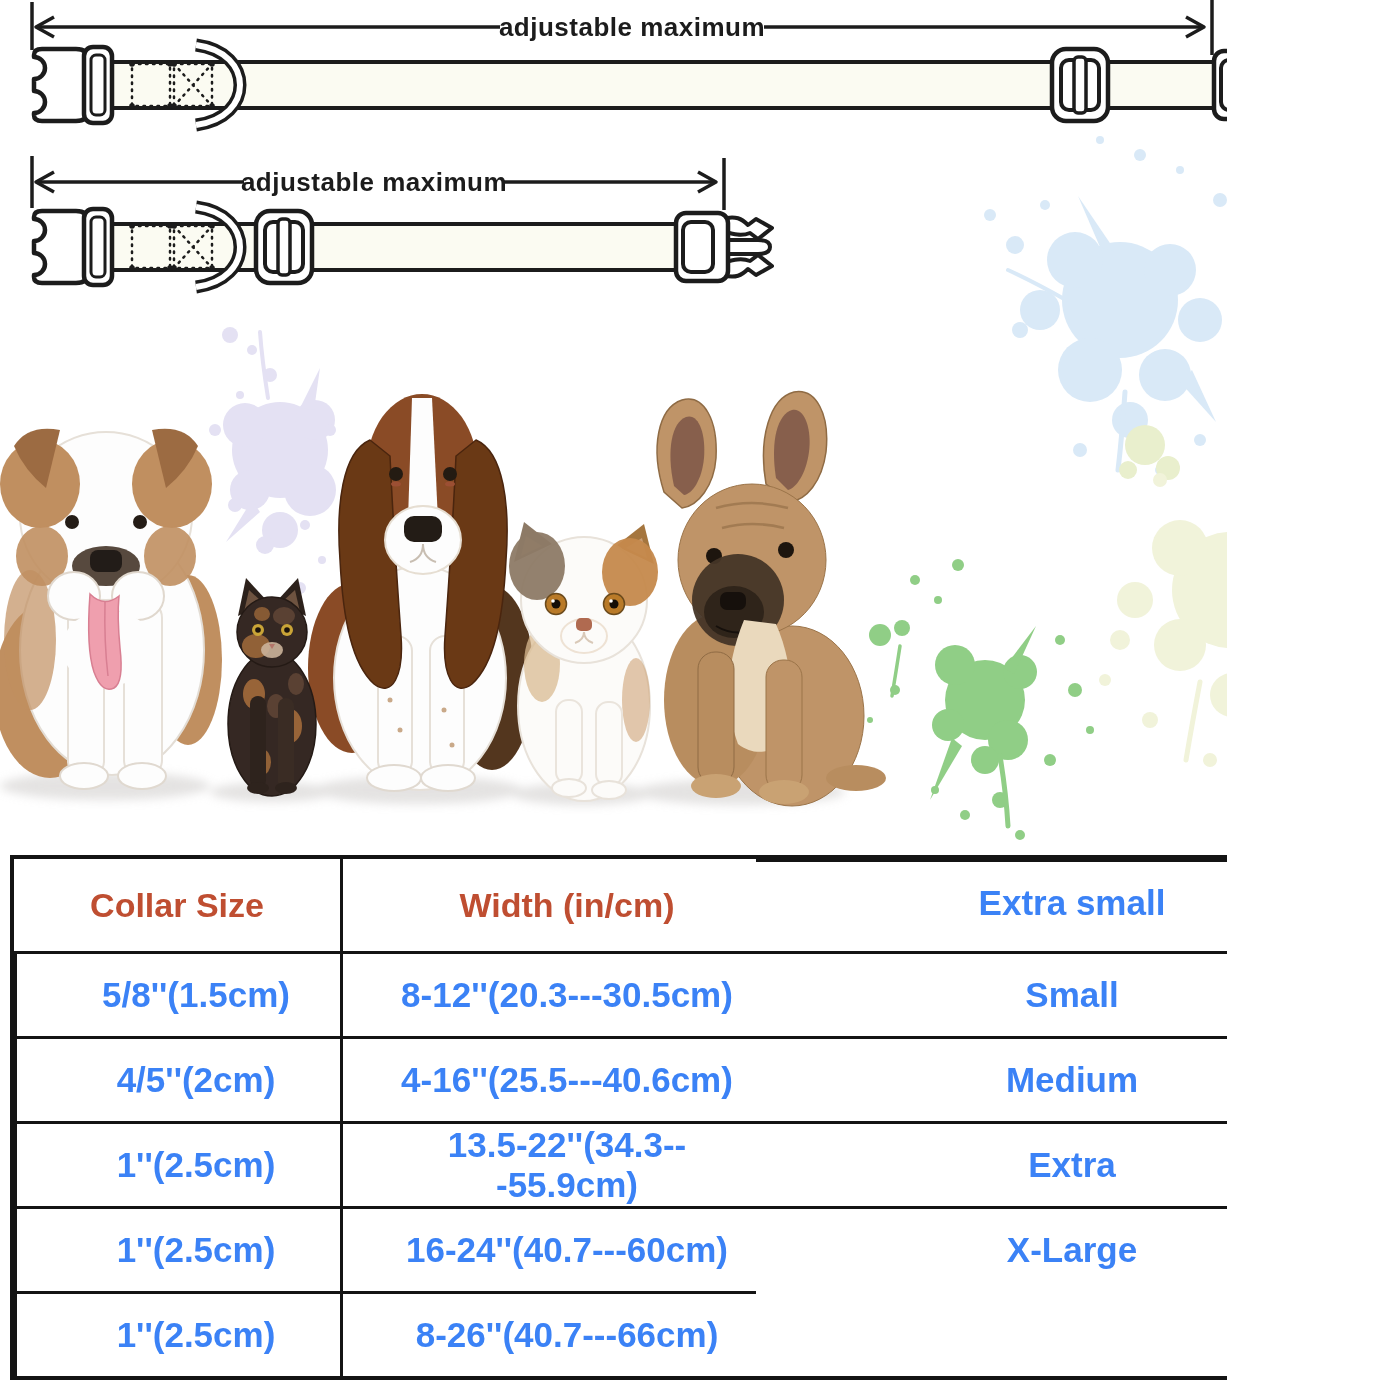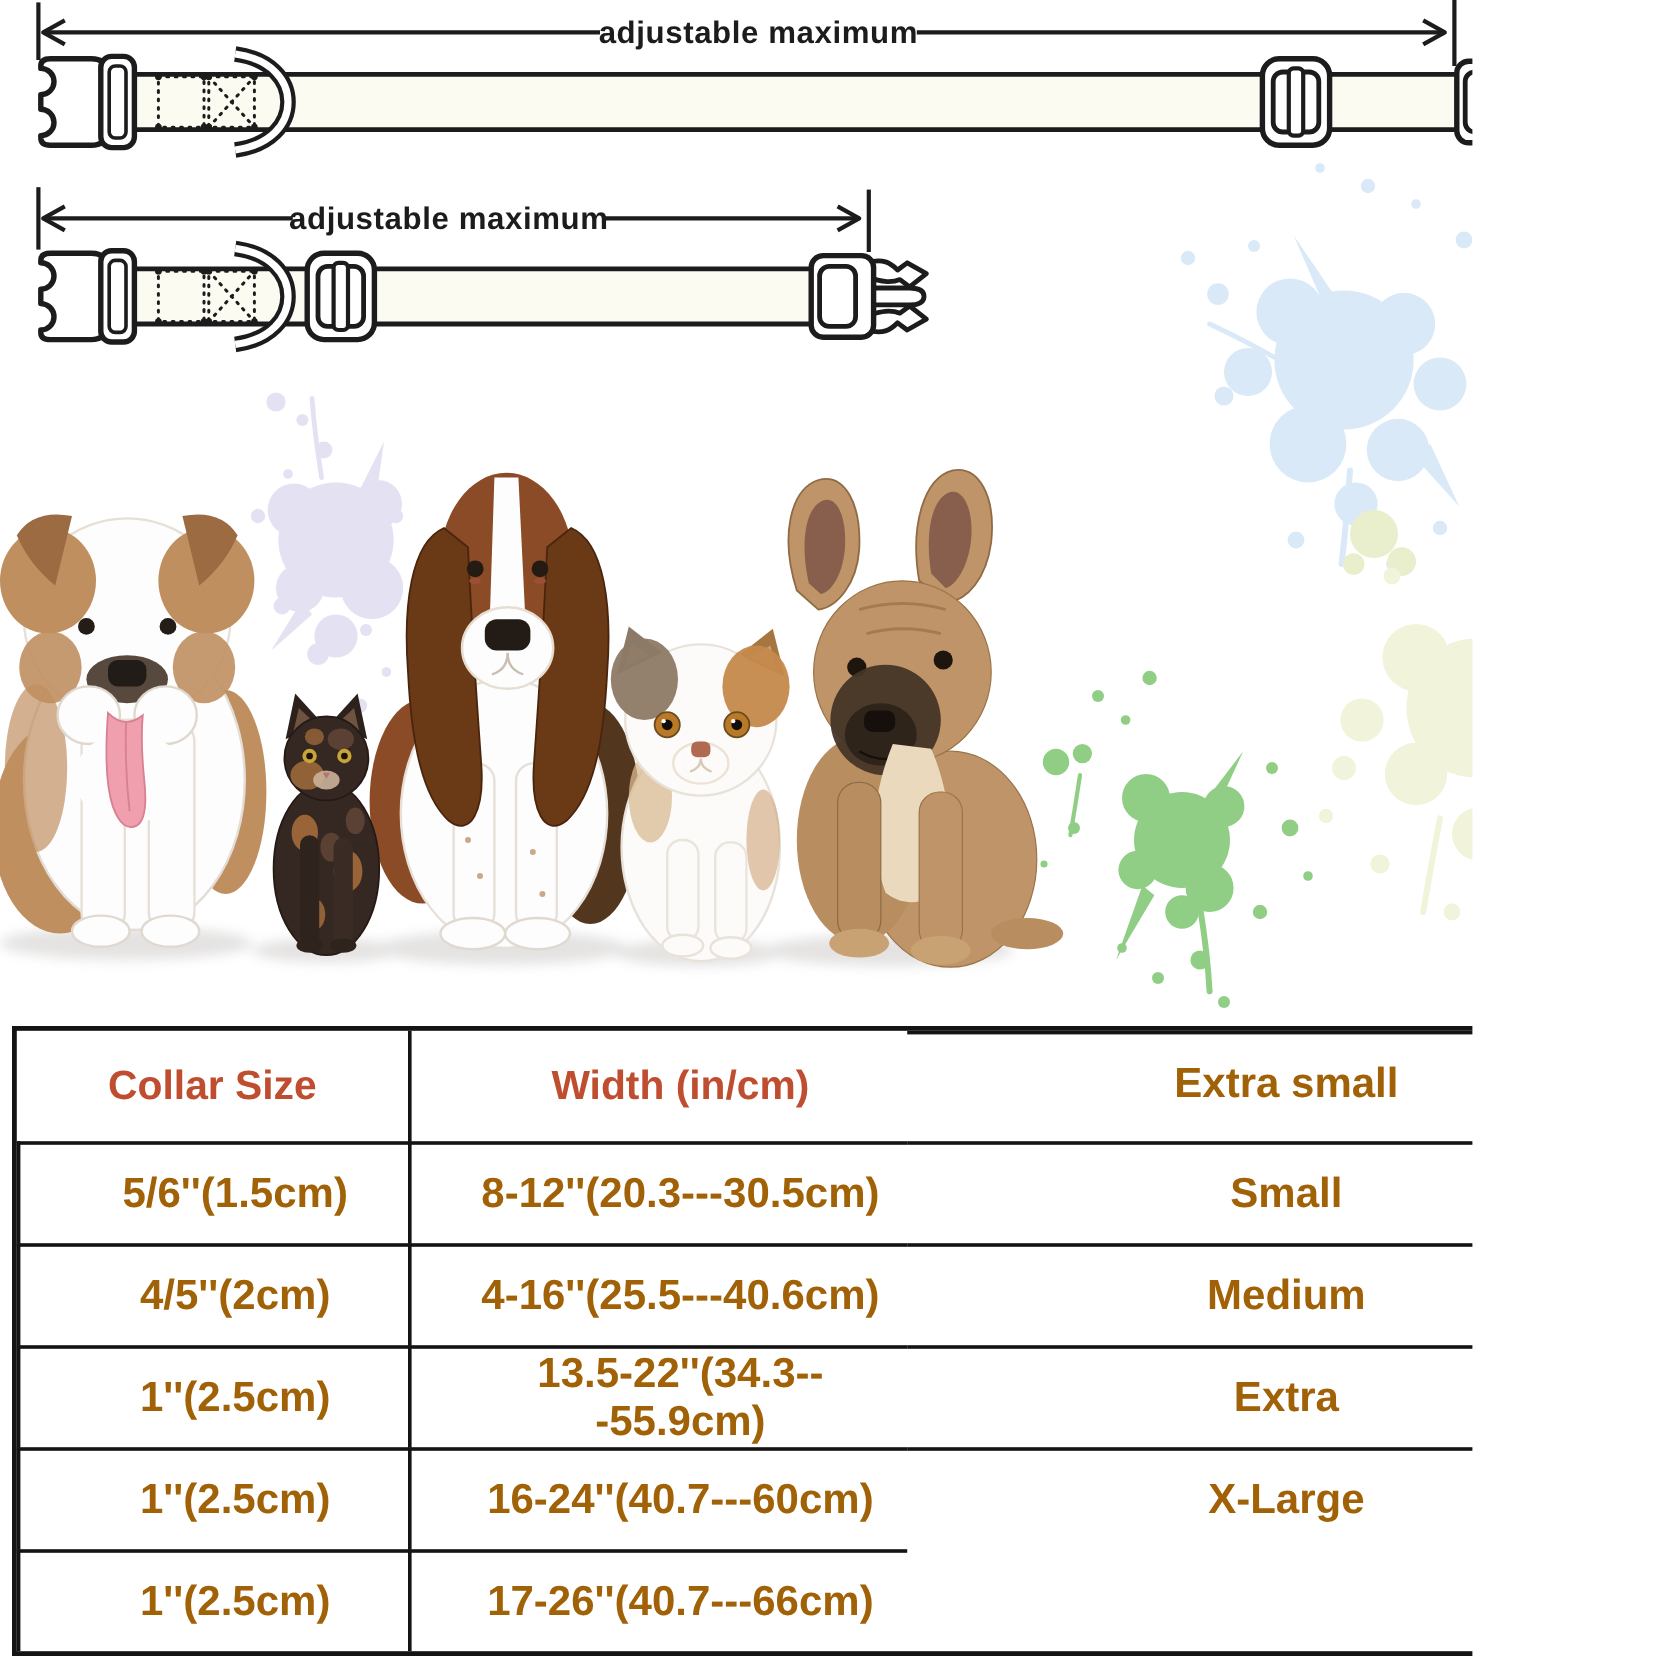--- a/index.html
+++ b/index.html
@@ -9,21 +9,21 @@
   #scene{z-index:1;}
   #diagram-long{position:absolute;left:0;top:0;z-index:2;}
   #diagram-short{position:absolute;left:0;top:150px;z-index:2;}
   .dim-label{font-weight:700;font-size:26px;fill:var(--diagram-ink,#1c1c1c);letter-spacing:.5px;}
   .ink{stroke:var(--diagram-ink,#1c1c1c);}
   
   .size-table{position:absolute;left:10px;top:855px;z-index:3;width:1374px;
     display:grid;grid-template-columns:326px 416px 632px;
     border:4px solid var(--table-border,#141414);background:#fff;}
   .cell{display:flex;align-items:center;justify-content:center;text-align:center;
-    font-weight:700;color:#a16207;font-size:35px;height:82px;
+    font-weight:700;color:#3b82f6;font-size:35px;height:82px;
     border-top:3px solid var(--table-border,#141414);}
   .cell.col2,.cell.col3{border-left:3px solid var(--table-border,#141414);padding-left:35px;}
   .cell.head{height:92px;border-top:none;color:var(--header-text,#bf4e31);font-size:34px;}
 </style>
 </head>
 <body>
 
 <div class="canvas">
 
   <svg id="scene" class="layer" width="1400" height="1400" viewBox="0 0 1400 1400">
@@ -370,32 +370,32 @@
       <use href="#triGlide" transform="translate(256,97)"></use>
       <use href="#maleBuckle" transform="translate(676,97)"></use>
     </g>
   </svg>
 
   <div class="size-table">
     <div class="cell head col1">Collar Size</div>
     <div class="cell head col2">Width (in/cm)</div>
 
     <div class="cell col1">Extra small</div>
-    <div class="cell col2">5/6''(1.5cm)</div>
+    <div class="cell col2">5/8''(1.5cm)</div>
     <div class="cell col3">8-12''(20.3---30.5cm)</div>
 
     <div class="cell col1">Small</div>
     <div class="cell col2">4/5''(2cm)</div>
     <div class="cell col3">4-16''(25.5---40.6cm)</div>
 
     <div class="cell col1">Medium</div>
     <div class="cell col2">1''(2.5cm)</div>
     <div class="cell col3">13.5-22''(34.3---55.9cm)</div>
 
     <div class="cell col1">Extra</div>
     <div class="cell col2">1''(2.5cm)</div>
     <div class="cell col3">16-24''(40.7---60cm)</div>
 
     <div class="cell col1">X-Large</div>
     <div class="cell col2">1''(2.5cm)</div>
-    <div class="cell col3">17-26''(40.7---66cm)</div>
+    <div class="cell col3">8-26''(40.7---66cm)</div>
   </div>
 </div>
 
 </body></html>

